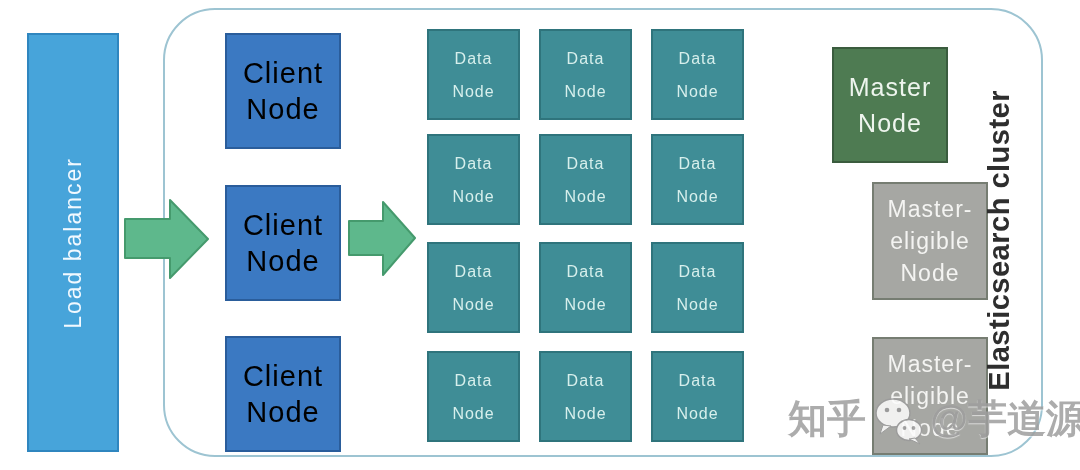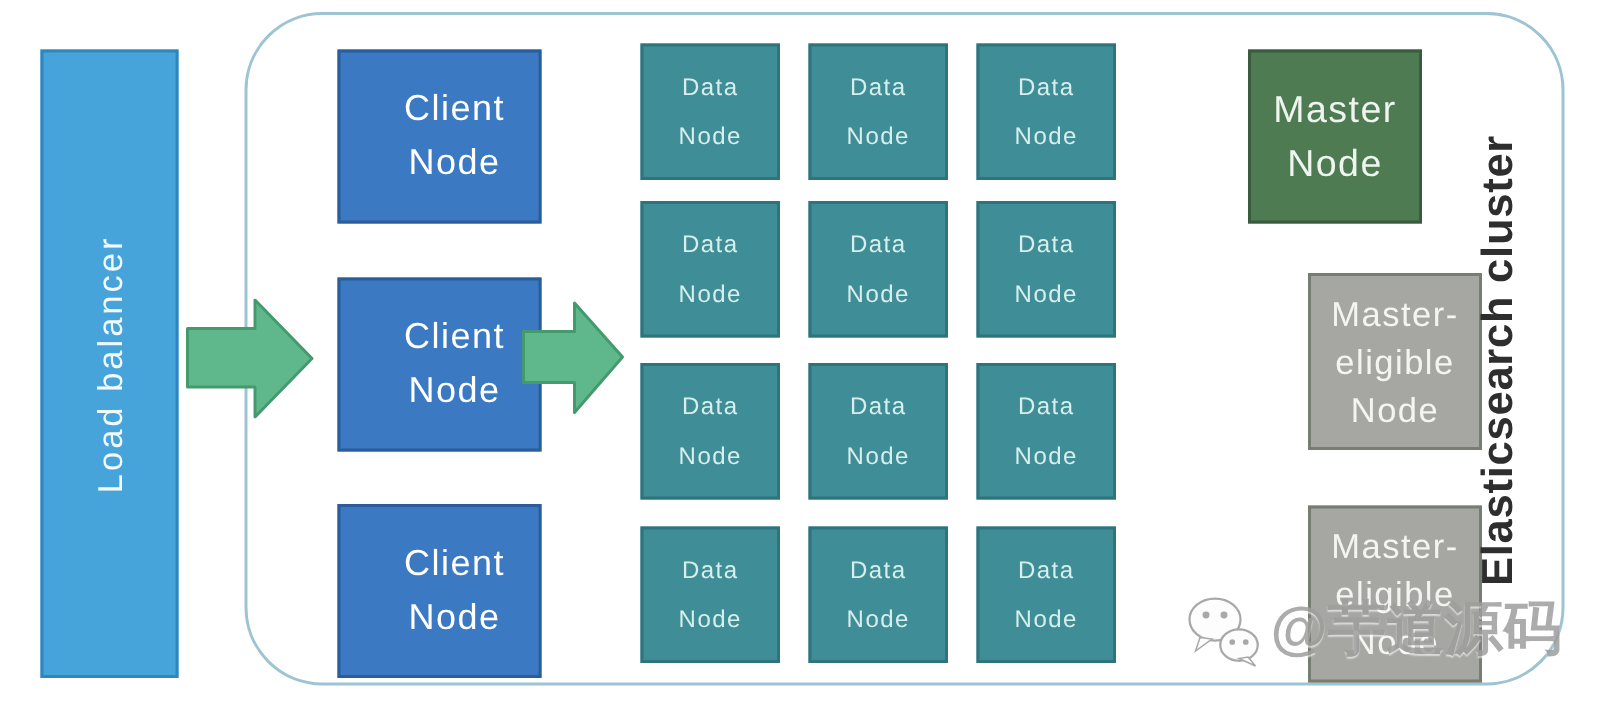--- a/index.html
+++ b/index.html
@@ -26,29 +26,29 @@
   }
   .node {
     position:absolute; display:flex; flex-direction:column;
     align-items:center; justify-content:center; z-index:2;
     text-align:center;
   }
   .node span { display:block; }
   .client {
     left:225px; width:112px; height:112px;
     background:#3b79c2; border:2px solid #2a5d9b;
-    color:#ffffff; font-size:24px; line-height:36px; letter-spacing:1px;padding-left:20px;
+    color:#000000; font-size:29px; line-height:36px; letter-spacing:1px;
   }
   .data {
     width:89px; height:87px;
     background:#3f8d96; border:2px solid #2f747c;
     color:#d7efec; font-size:16px; line-height:33px; letter-spacing:1px;
   }
   .master {
-    left:832px; top:33px; width:112px; height:112px;
+    left:832px; top:47px; width:112px; height:112px;
     background:#4e7b52; border:2px solid #3a5c3e;
     color:#eef5ee; font-size:25px; line-height:36px; letter-spacing:1px;
   }
   .eligible {
     left:872px; width:112px; height:114px;
     background:#a6a7a3; border:2px solid #767d72;
     color:#f4f4f2; font-size:23px; line-height:32px; letter-spacing:1px;
   }
   .arrow { position:absolute; z-index:5; }
   .es-label {
@@ -162,20 +162,21 @@
     <span>Master-</span>
     <span>eligible</span>
     <span>Node</span>
   </div>
 
   <div class="es-label">
     <span class="vtext">Elasticsearch cluster</span>
   </div>
 
   <div class="watermark">
+    <span>知乎</span>
     <svg width="54" height="54" viewBox="0 0 54 54">
       <ellipse cx="22" cy="21" rx="17" ry="14" fill="#fdfdfd" stroke="#9a9a9a" stroke-width="1.5"></ellipse>
       <polygon points="12,33 9,42 20,34" fill="#fdfdfd" stroke="#9a9a9a" stroke-width="1"></polygon>
       <circle cx="16" cy="18" r="2.3" fill="#9a9a9a"></circle>
       <circle cx="28" cy="18" r="2.3" fill="#9a9a9a"></circle>
       <ellipse cx="38" cy="38" rx="12.5" ry="10.5" fill="#fdfdfd" stroke="#9a9a9a" stroke-width="1.5"></ellipse>
       <polygon points="44,46 49,52 38,47" fill="#fdfdfd" stroke="#9a9a9a" stroke-width="1"></polygon>
       <circle cx="33.5" cy="36" r="1.9" fill="#9a9a9a"></circle>
       <circle cx="42.5" cy="36" r="1.9" fill="#9a9a9a"></circle>
     </svg>

